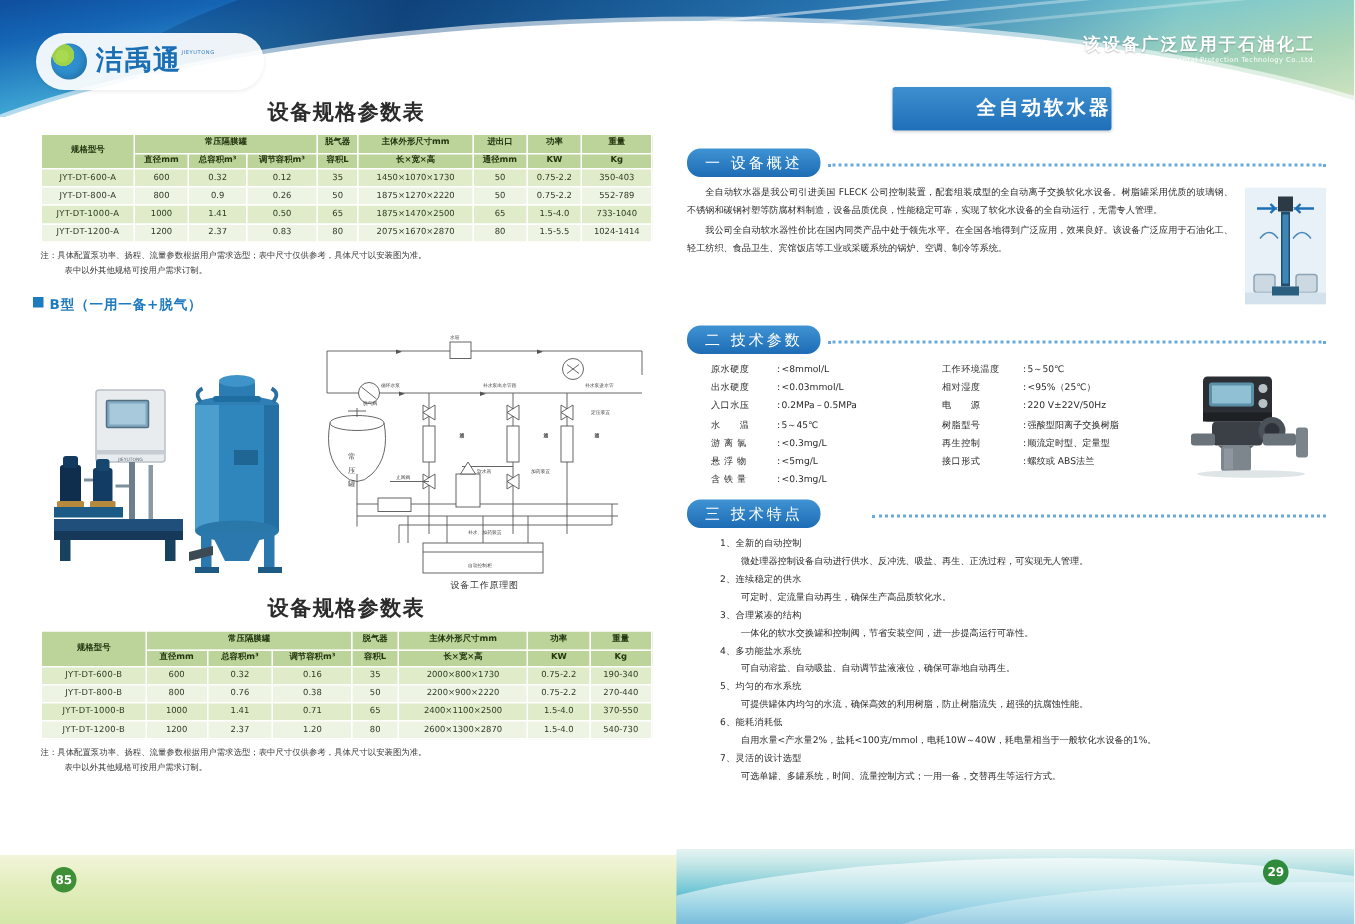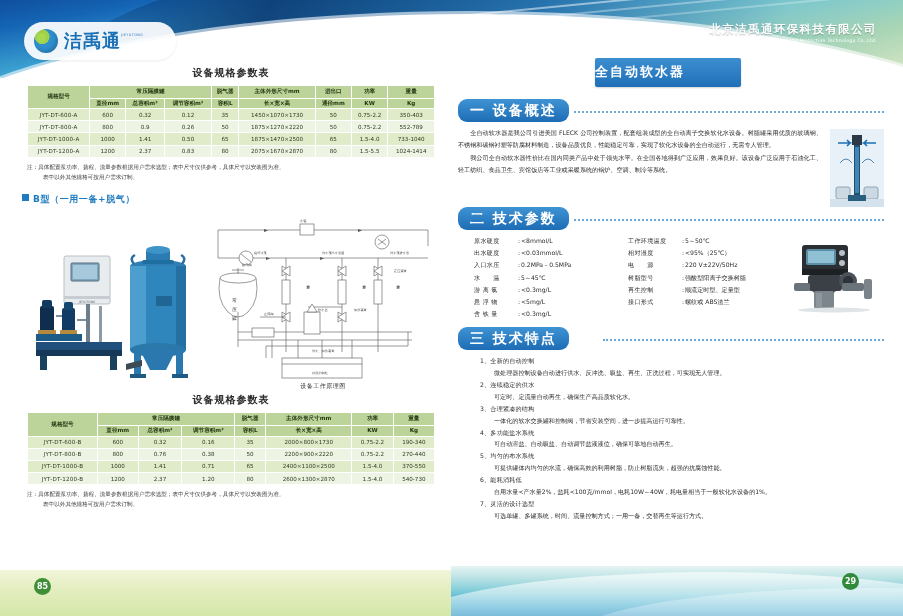--- a/index.html
+++ b/index.html
@@ -73,21 +73,21 @@
   .ftr-right:after{content:"";position:absolute;left:120px;top:22px;width:600px;height:100px;border-radius:50%;
     background:linear-gradient(180deg, rgba(255,255,255,.35), rgba(255,255,255,0));}
   .pgnum { position:absolute; width:17px; height:17px; border-radius:50%;
     display:flex; align-items:center; justify-content:center;
     font-size:8px; color:#fff; font-weight:bold; }
   .pg-left { left:34px; bottom:21px; background:#3f8f36; }
   .pg-right { right:44px; bottom:26px; background:#2f8a3c; }
 
   
   .left-col { position:absolute; left:22px; top:66px; width:418px; }
-  .tbl-title { text-align:center; font-size:10px; font-weight:bold; color:#2b2b2b; letter-spacing:1px; margin-bottom:5px; }
+  .tbl-title { text-align:center; font-size:14px; font-weight:bold; color:#2b2b2b; letter-spacing:1px; margin-bottom:5px; }
 
   table.spec { width:408px; border-collapse:collapse; margin:0 auto; font-size:5.6px; color:#2d3b23; }
   table.spec th, table.spec td { border:1px solid #ffffff; text-align:center; vertical-align:middle; }
   table.spec thead th { background:#bcd49a; color:#24350f; font-weight:bold; padding:2px 1px; line-height:1.35; }
   table.spec thead th.sub { padding:1px; }
   table.spec tbody td { padding:2.6px 1px; background:#eef4e3; }
   table.spec tbody tr:nth-child(odd) td { background:#dfebc9; }
   table.spec tbody td.model { font-size:5.6px; letter-spacing:.2px; }
 
   .tbl-note { width:408px; margin:5px auto 0; font-size:5.6px; color:#3a3a3a; line-height:1.75; }
@@ -98,30 +98,30 @@
 
   
   .visual-row { position:relative; margin-top:6px; height:175px; }
   .photo { position:absolute; left:8px; top:8px; width:175px; height:162px; }
   .schem { position:absolute; left:190px; top:0px; width:222px; height:170px; }
   .schem-cap { position:absolute; left:190px; top:170px; width:222px; text-align:center; font-size:6px; color:#333; letter-spacing:.5px;}
 
   
   .right-col { position:absolute; left:452px; top:58px; width:432px; }
   .title-pill {
-    width:146px; margin:0 auto 12px; text-align:left;
+    width:146px; margin:0 auto 12px; text-align:right;
     background:linear-gradient(180deg,#3d8fd0,#1f6fb8);
     color:#fff; font-size:13px; font-weight:bold; letter-spacing:2px;
     padding:5px 0 6px; border-radius:2px;
     box-shadow:0 1px 2px rgba(0,0,0,.18);
   }
   .sec-head { display:flex; align-items:center; gap:5px; margin:0 0 5px 6px; }
   .sec-tag {
     background:linear-gradient(180deg,#3f93d3,#1d6cb5);
-    color:#fff; font-size:14px; font-weight:bold; letter-spacing:2px;
+    color:#fff; font-size:10px; font-weight:normal; letter-spacing:2px;
     padding:2.5px 12px; border-radius:9px;
     white-space:nowrap;
   }
   .sec-dots { flex:1; height:0; border-top:2px dotted #69a9dc; margin-top:2px; }
 
   .para { font-size:6.1px; color:#2b2b2b; line-height:2.05; text-align:justify; }
   .para p { text-indent:2em; }
   .overview-wrap { display:flex; gap:8px; align-items:flex-start; }
   .overview-text { flex:1; padding-left:6px; }
   .ov-img { width:54px; height:78px; flex:0 0 auto; margin-top:2px; }
@@ -157,21 +157,21 @@
 
   <div class="logo-box">
     <div class="logo-mark"></div>
     <div class="logo-txt">
       <span class="logo-cn">洁禹通</span>
       <span class="logo-en">JIEYUTONG</span>
     </div>
   </div>
 
   <div class="co-block">
-    <div class="co-cn">北京洁禹通环保科技有限公司</div>
+    <div class="co-cn">该设备广泛应用于石油化工</div>
     <div class="co-en">Beijing Jieyutong Environmental Protection Technology Co.,Ltd.</div>
   </div>
 
   <div class="left-col">
 
     <div class="tbl-title">设备规格参数表</div>
 
     <table class="spec">
       <thead>
         <tr>
@@ -485,21 +485,21 @@
         <path d="M46 14 h-12 l3 -3 M46 14 h-12 l3 3" stroke="#1d6fb8" stroke-width="1.6" fill="none"></path>
         <path d="M10 34 q6 -8 12 0" stroke="#4a88b8" stroke-width="1" fill="none"></path>
         <path d="M44 34 q-6 -8 -12 0" stroke="#4a88b8" stroke-width="1" fill="none"></path>
         <rect x="6" y="58" width="14" height="12" rx="2" fill="#cdd9e2" stroke="#8fa4b3"></rect>
         <rect x="34" y="58" width="14" height="12" rx="2" fill="#cdd9e2" stroke="#8fa4b3"></rect>
         <rect x="0" y="70" width="54" height="8" fill="#d3e2ec"></rect>
         <rect x="18" y="66" width="18" height="6" fill="#2b5f80"></rect>
       </svg>
     </div>
 
-    <div class="sec-head" style="margin-top:0;">
+    <div class="sec-head" style="margin-top:14px;">
       <span class="sec-tag">二 技术参数</span>
       <span class="sec-dots"></span>
     </div>
 
     <div class="params-wrap">
       <div class="params-cols">
         <div class="pcol">
           <div class="prow">
             <span class="plab">原水硬度</span>
               <span class="psep">：</span>

